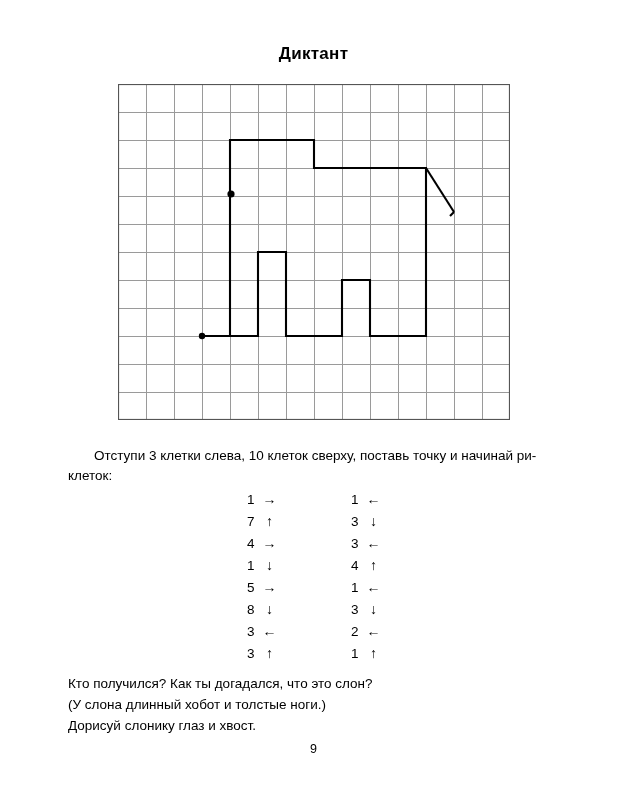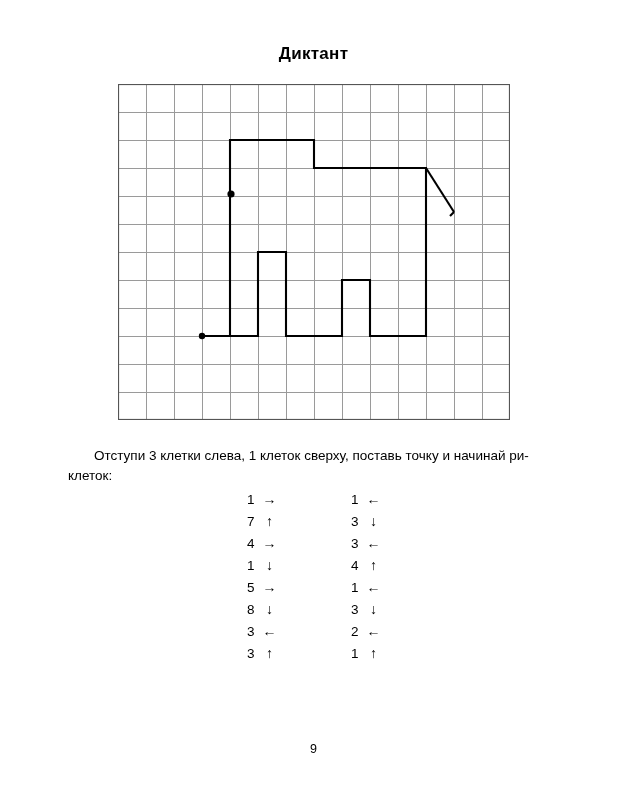--- a/index.html
+++ b/index.html
@@ -148,21 +148,21 @@
 
       <line x1="308" y1="84" x2="336" y2="128" stroke="#000000" stroke-width="2.1"></line>
       <line x1="336" y1="128" x2="332" y2="132" stroke="#000000" stroke-width="2.1"></line>
 
       <circle cx="84" cy="252" r="3.2" fill="#000000"></circle>
       <circle cx="113" cy="110" r="3.6" fill="#000000"></circle>
     </svg>
   </div>
 
   <div class="instructions">
-    <span class="line1">Отступи 3 клетки слева, 1 клеток сверху, поставь точку и начинай ри-</span>
+    <span class="line1">Отступи 3 клетки слева, 10 клеток сверху, поставь точку и начинай ри-</span>
     <span>клеток:</span>
   </div>
 
   <div class="columns">
     <div class="col">
       <div class="step">
         <span class="num">1</span>
         <span class="arrow">→</span>
       </div>
       <div class="step">
@@ -224,16 +224,21 @@
         <span class="num">2</span>
         <span class="arrow">←</span>
       </div>
       <div class="step">
         <span class="num">1</span>
         <span class="arrow">↑</span>
       </div>
     </div>
   </div>
 
+  <div class="questions">
+    <div>Кто получился? Как ты догадался, что это слон?</div>
+    <div>(У слона длинный хобот и толстые ноги.)</div>
+    <div>Дорисуй слонику глаз и хвост.</div>
+  </div>
 
   <div class="page-number">9</div>
 
 </div>
 
 </body></html>

